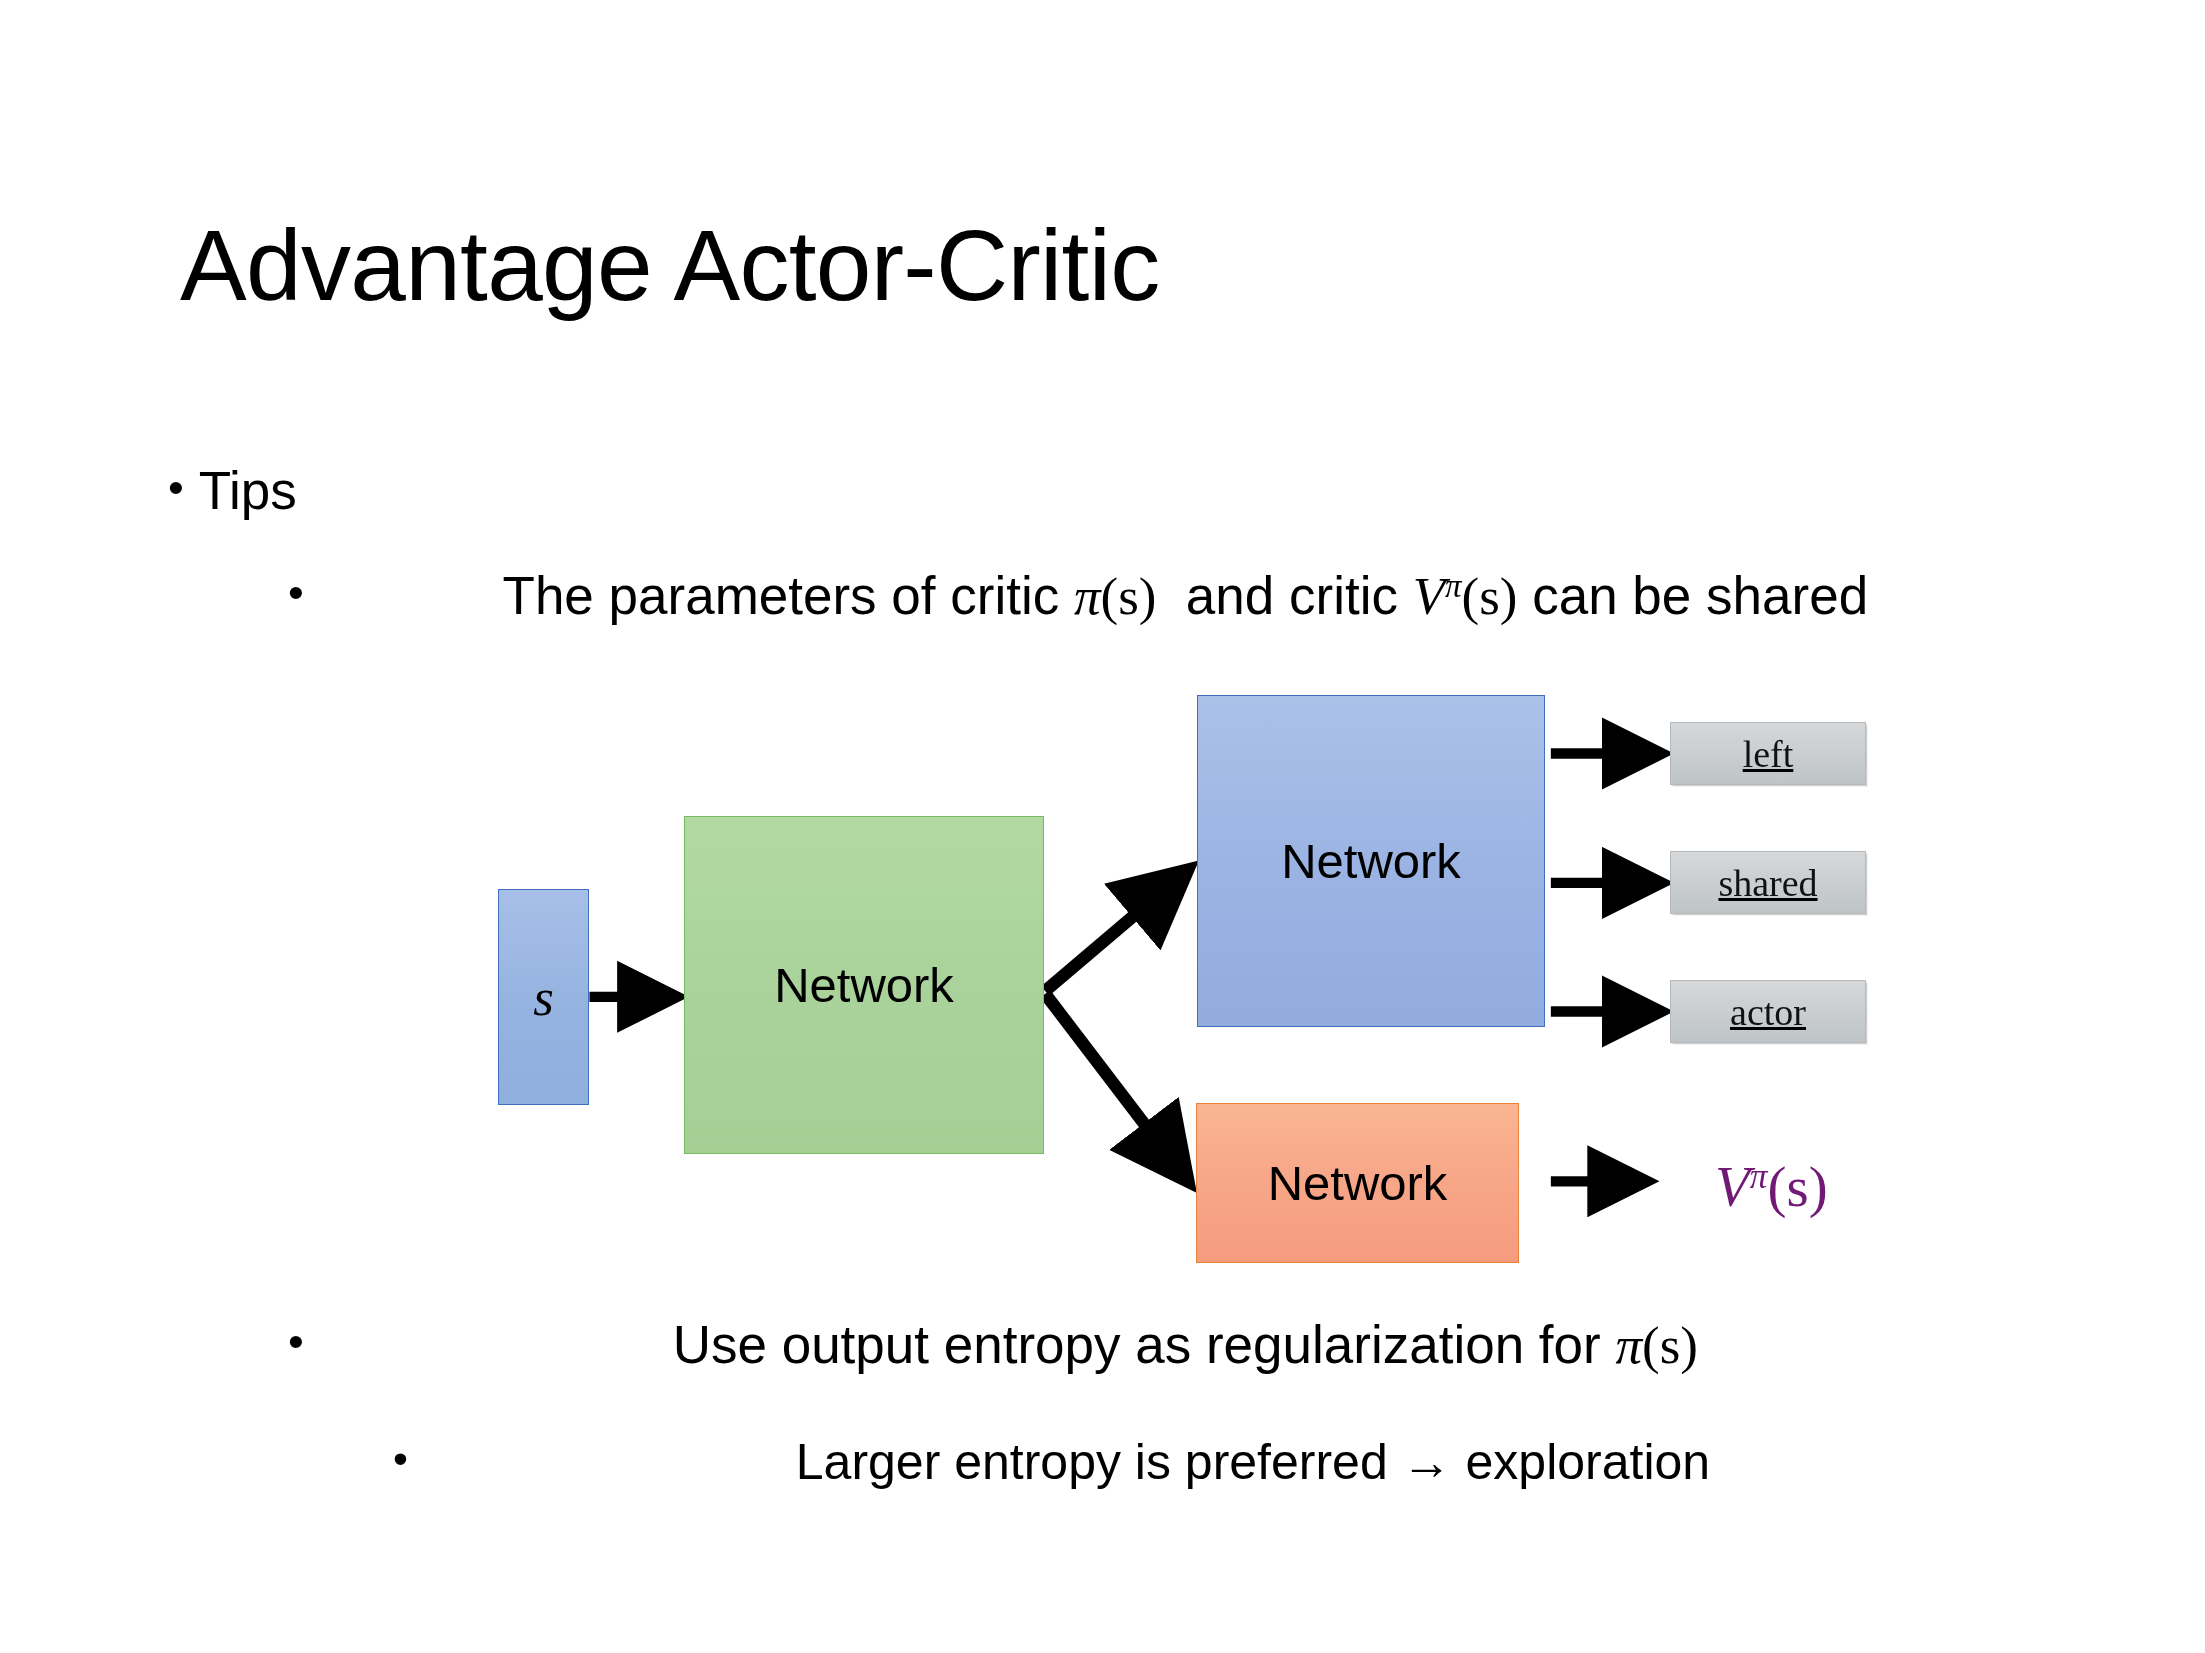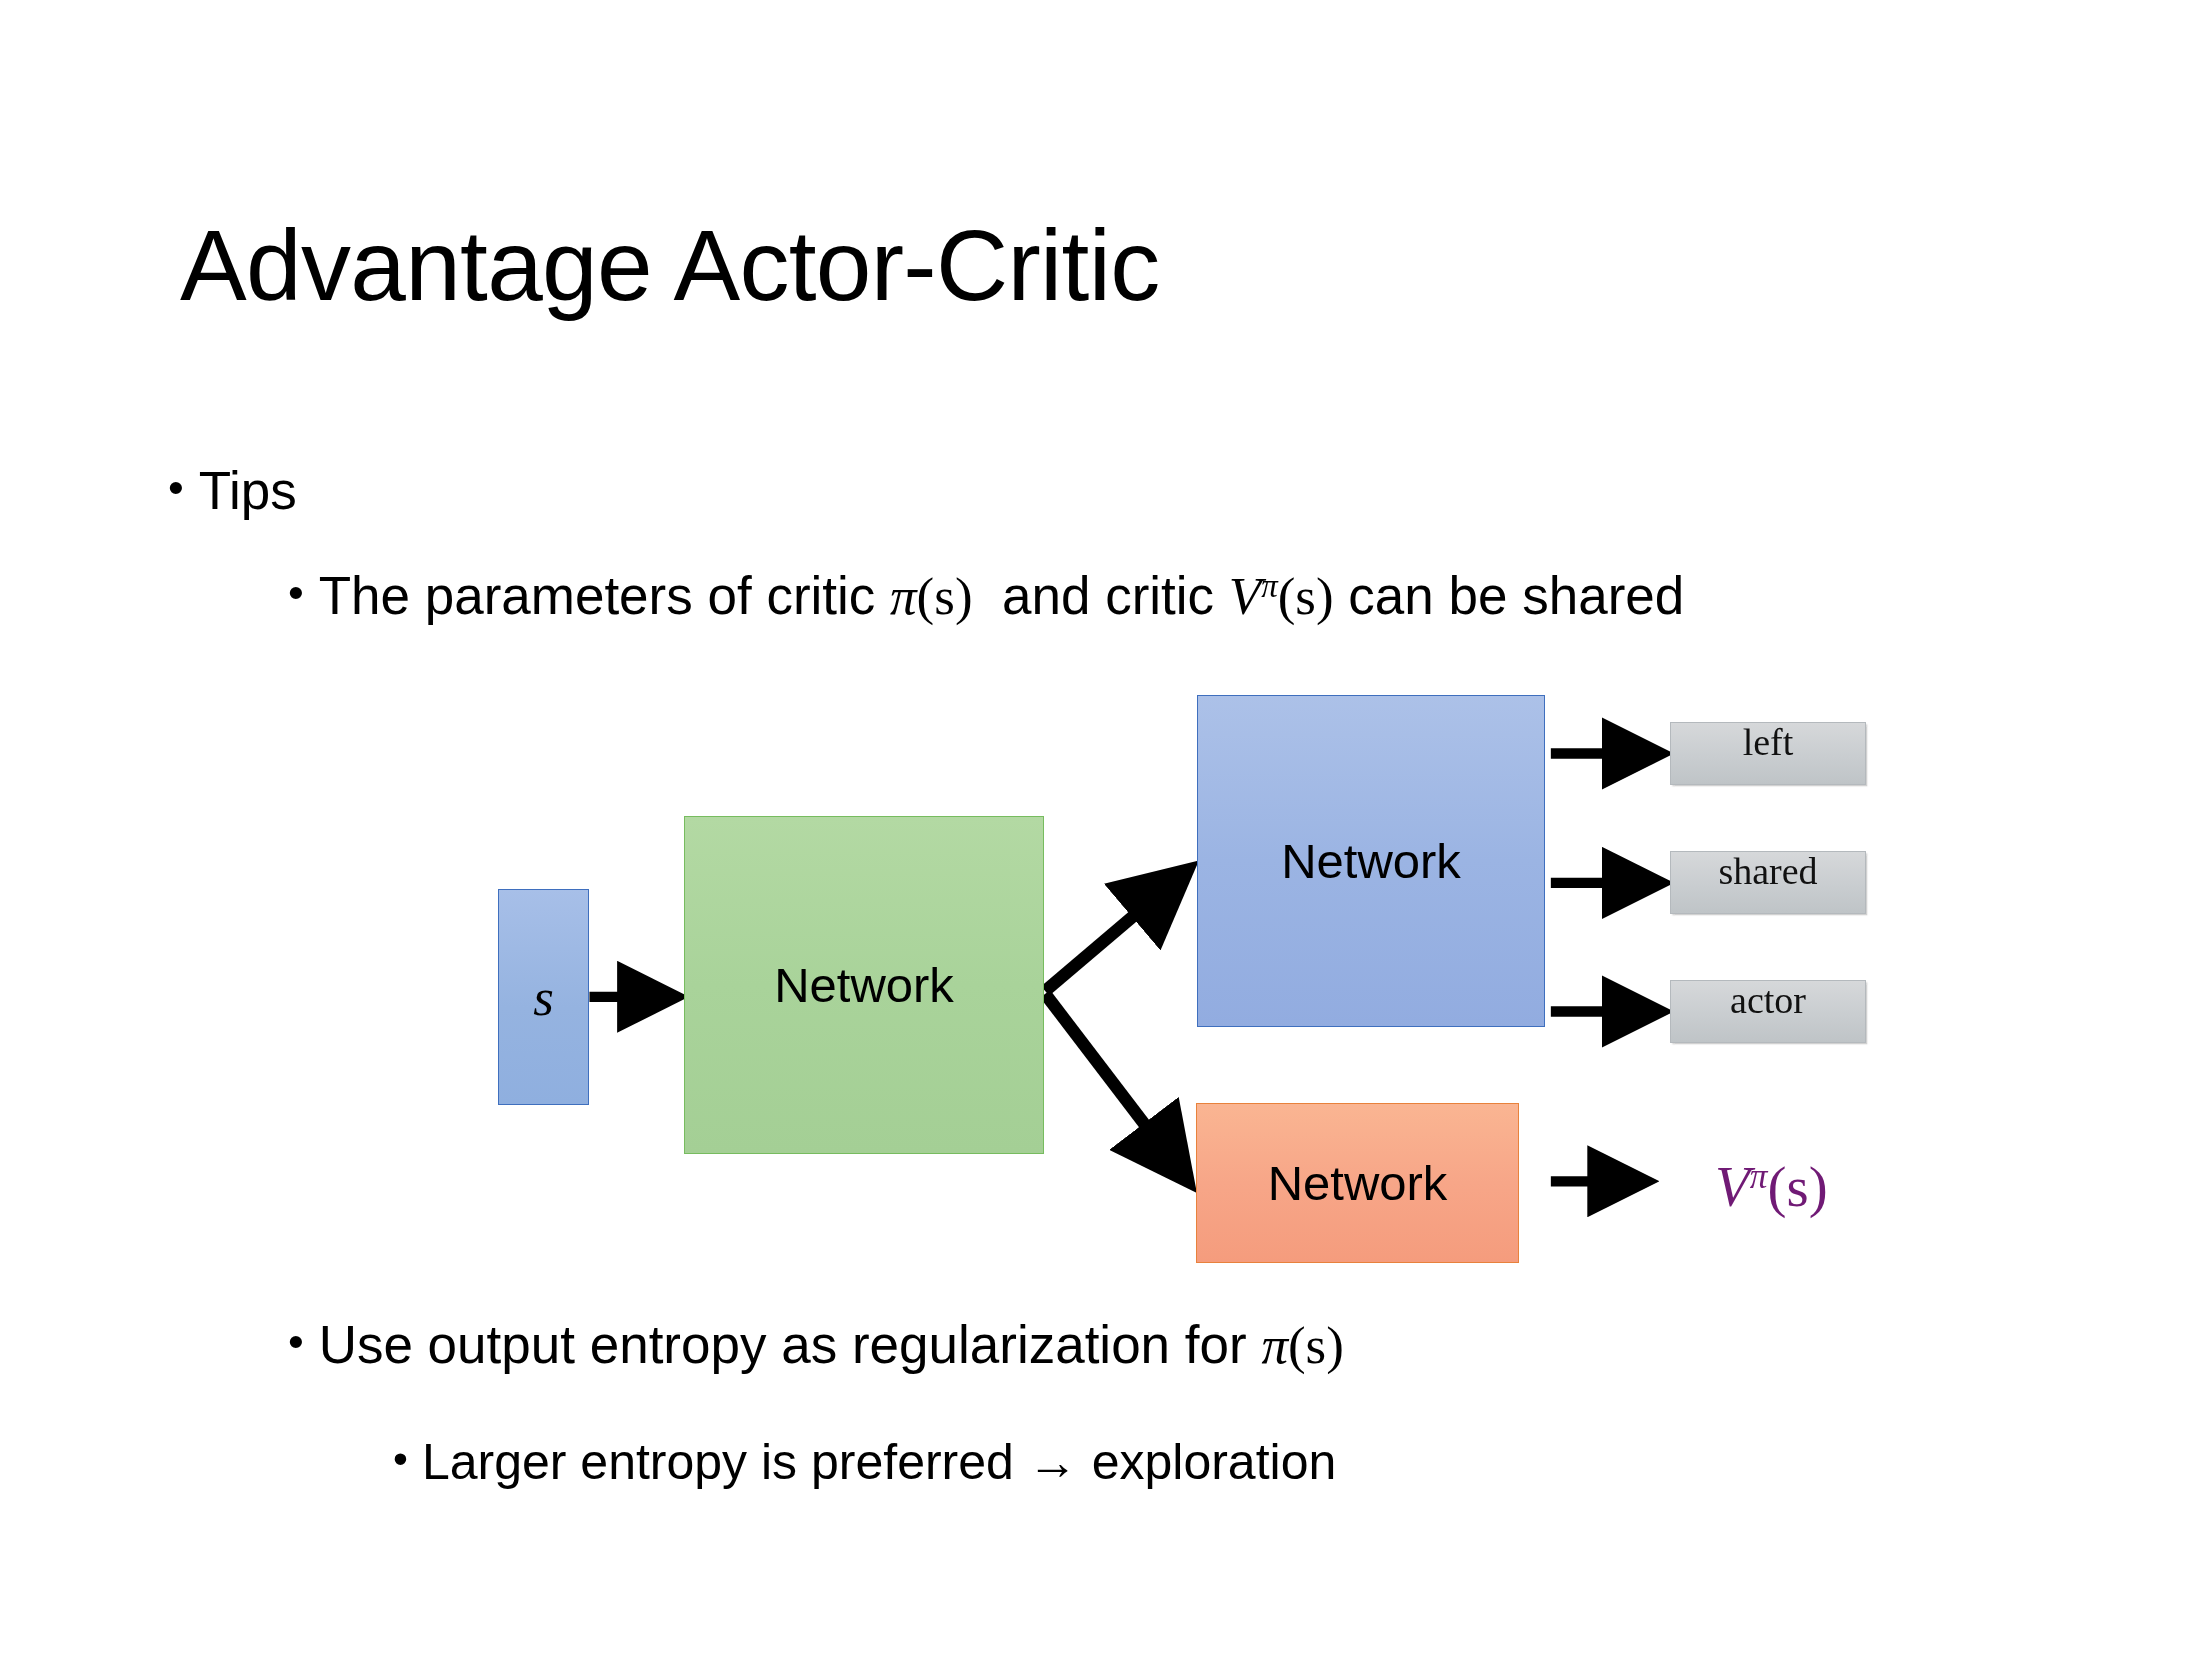--- a/index.html
+++ b/index.html
@@ -40,20 +40,21 @@
   .bullet .dot {
     flex: 0 0 auto;
     font-size: 0.85em;
     line-height: 1.0;
     margin-right: 0.33em;
     transform: translateY(0.06em);
   }
   .bullet .txt {
     flex: 1 1 auto;
     line-height: 1.1;
+    text-align: center;
   }
   .math {
     font-family: "Liberation Serif", serif;
     font-style: italic;
   }
   .math .up {
     font-style: normal;
   }
   sup.pi {
     font-family: "Liberation Serif", serif;
@@ -152,21 +153,23 @@
 
   .outbox {
     position: absolute;
     box-sizing: border-box;
     width: 196px;
     height: 63px;
     background: linear-gradient(180deg, #d6d8da 0%, #c9cdd0 55%, #bfc4c7 100%);
     border: 1.5px solid #b4b9bd;
     box-shadow: 1.5px 1.5px 1.5px rgba(0,0,0,0.18);
     display: flex;
+    align-items: center;
     justify-content: center;
+    text-decoration: underline;
   }
   .outbox .lbl {
     font-family: "Liberation Serif", serif;
     font-size: 38px;
     color: #111111;
     line-height: 1;
   }
   #out-left  { left: 1670px; top: 722px; }
   #out-right { left: 1670px; top: 851px; }
   #out-fire  { left: 1670px; top: 980px; }

